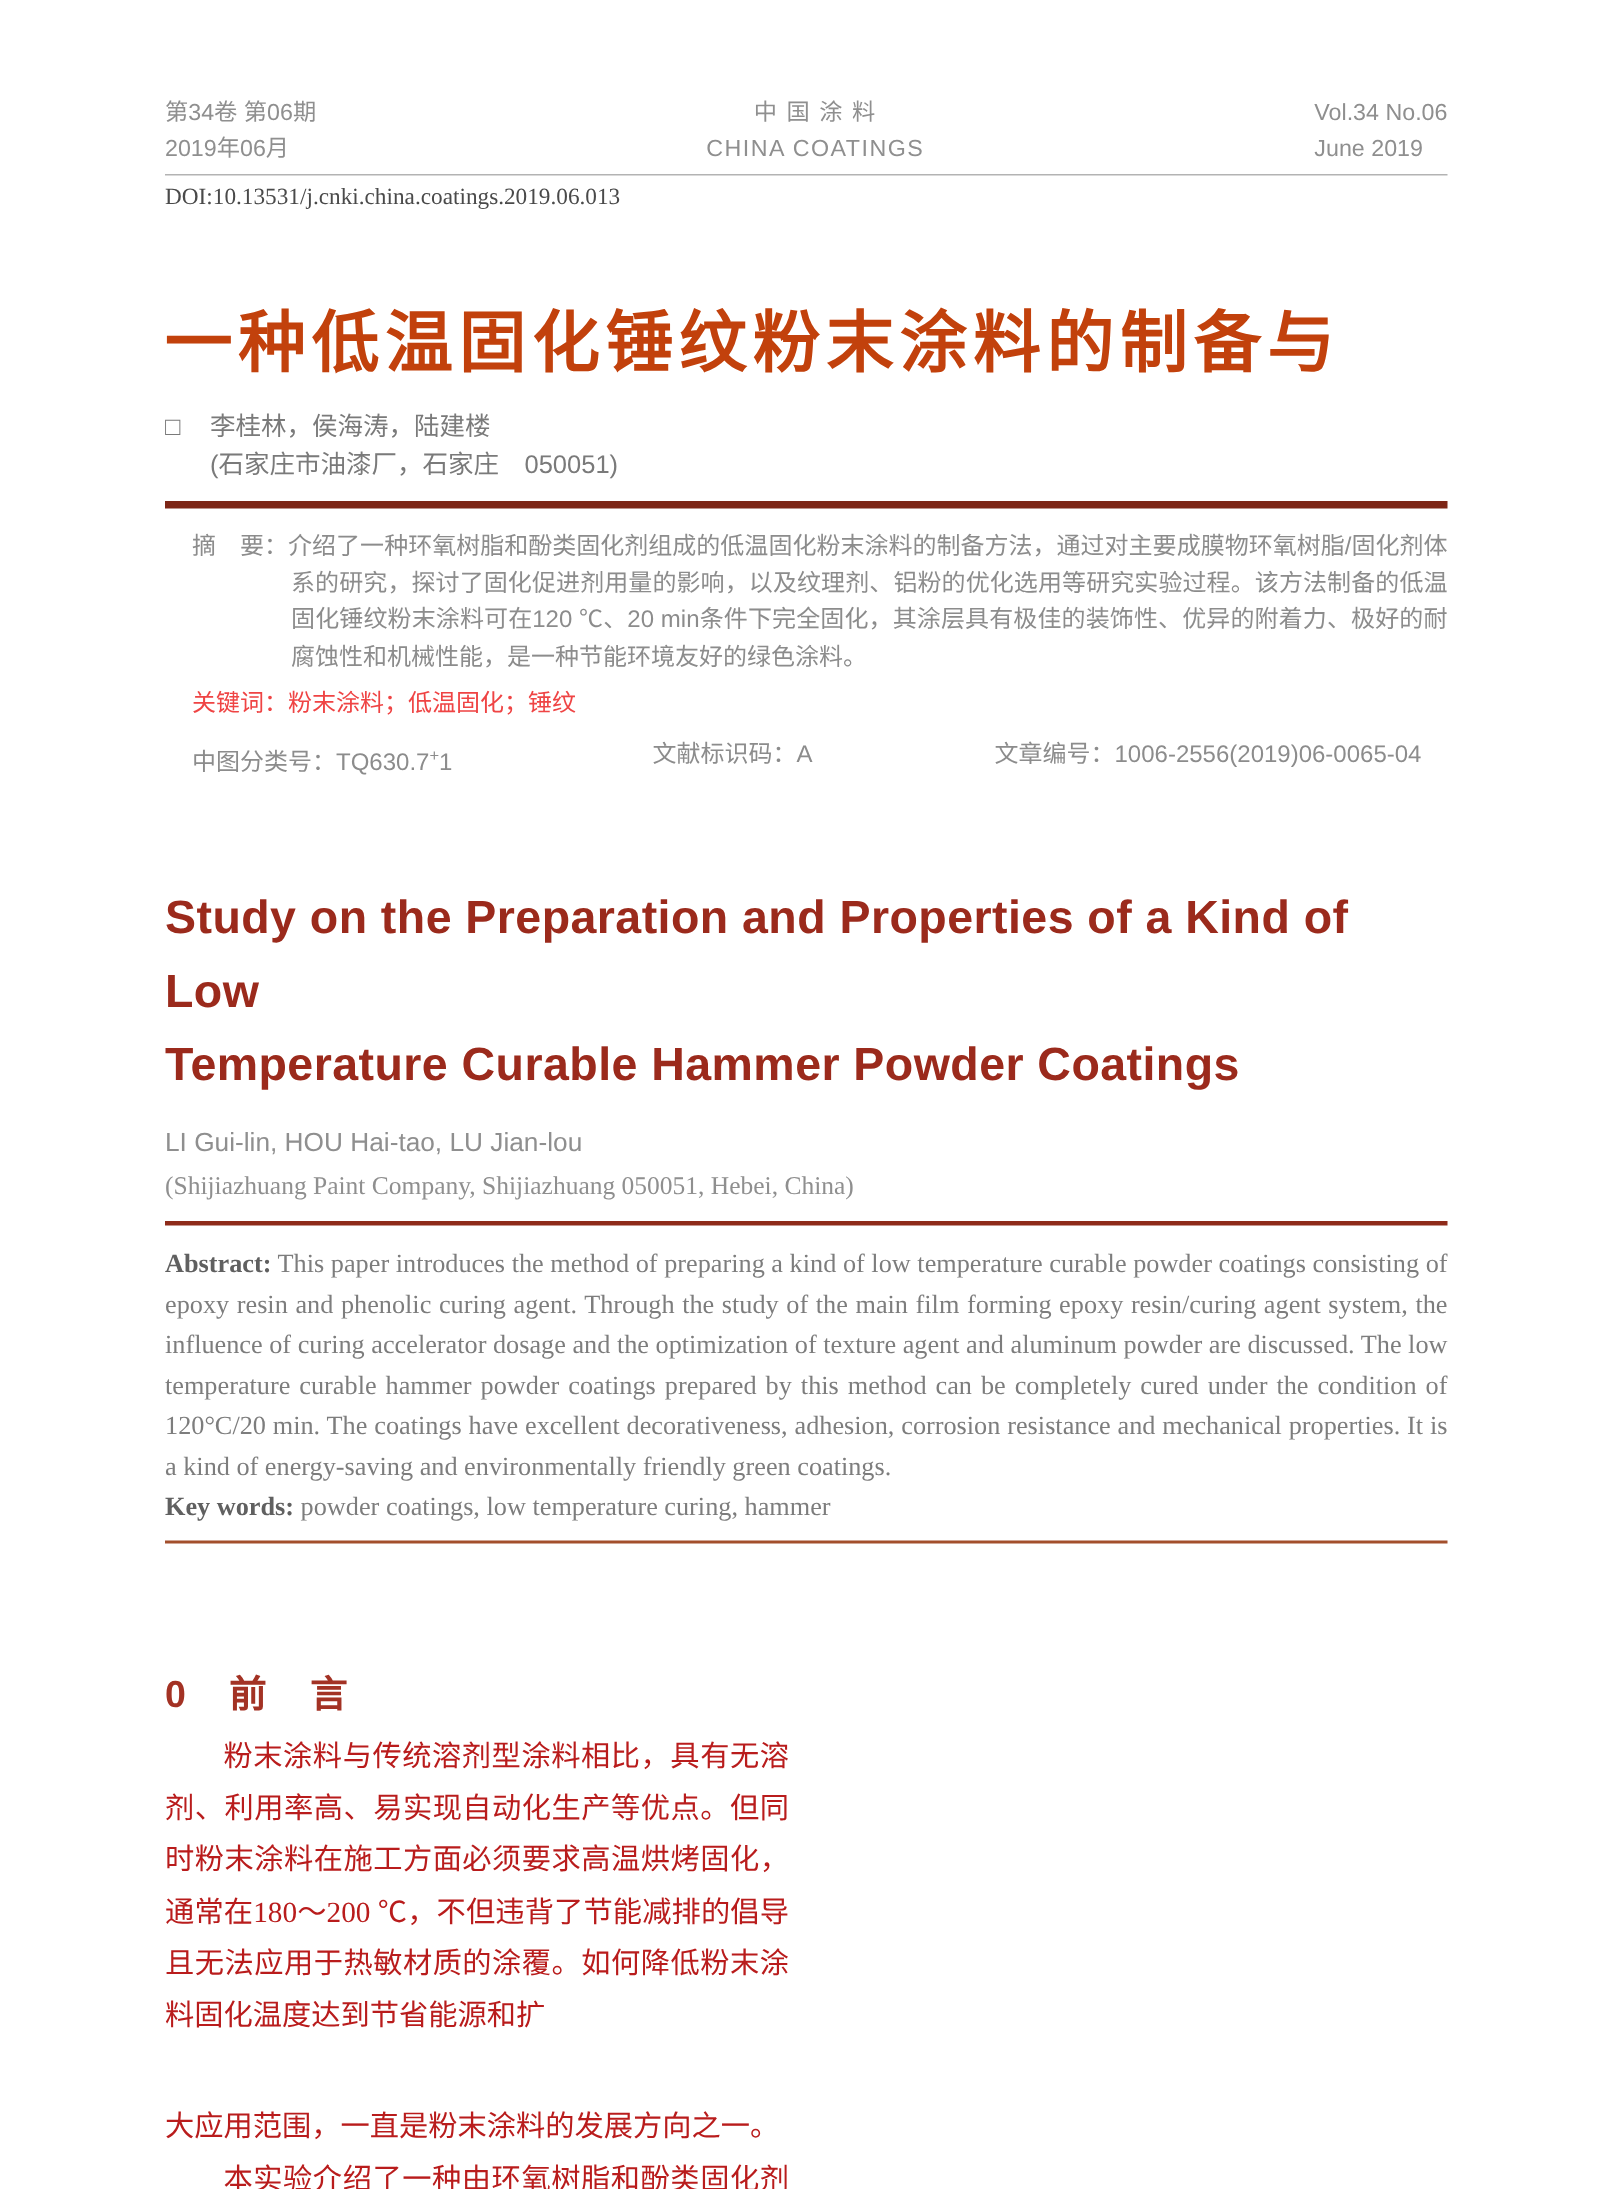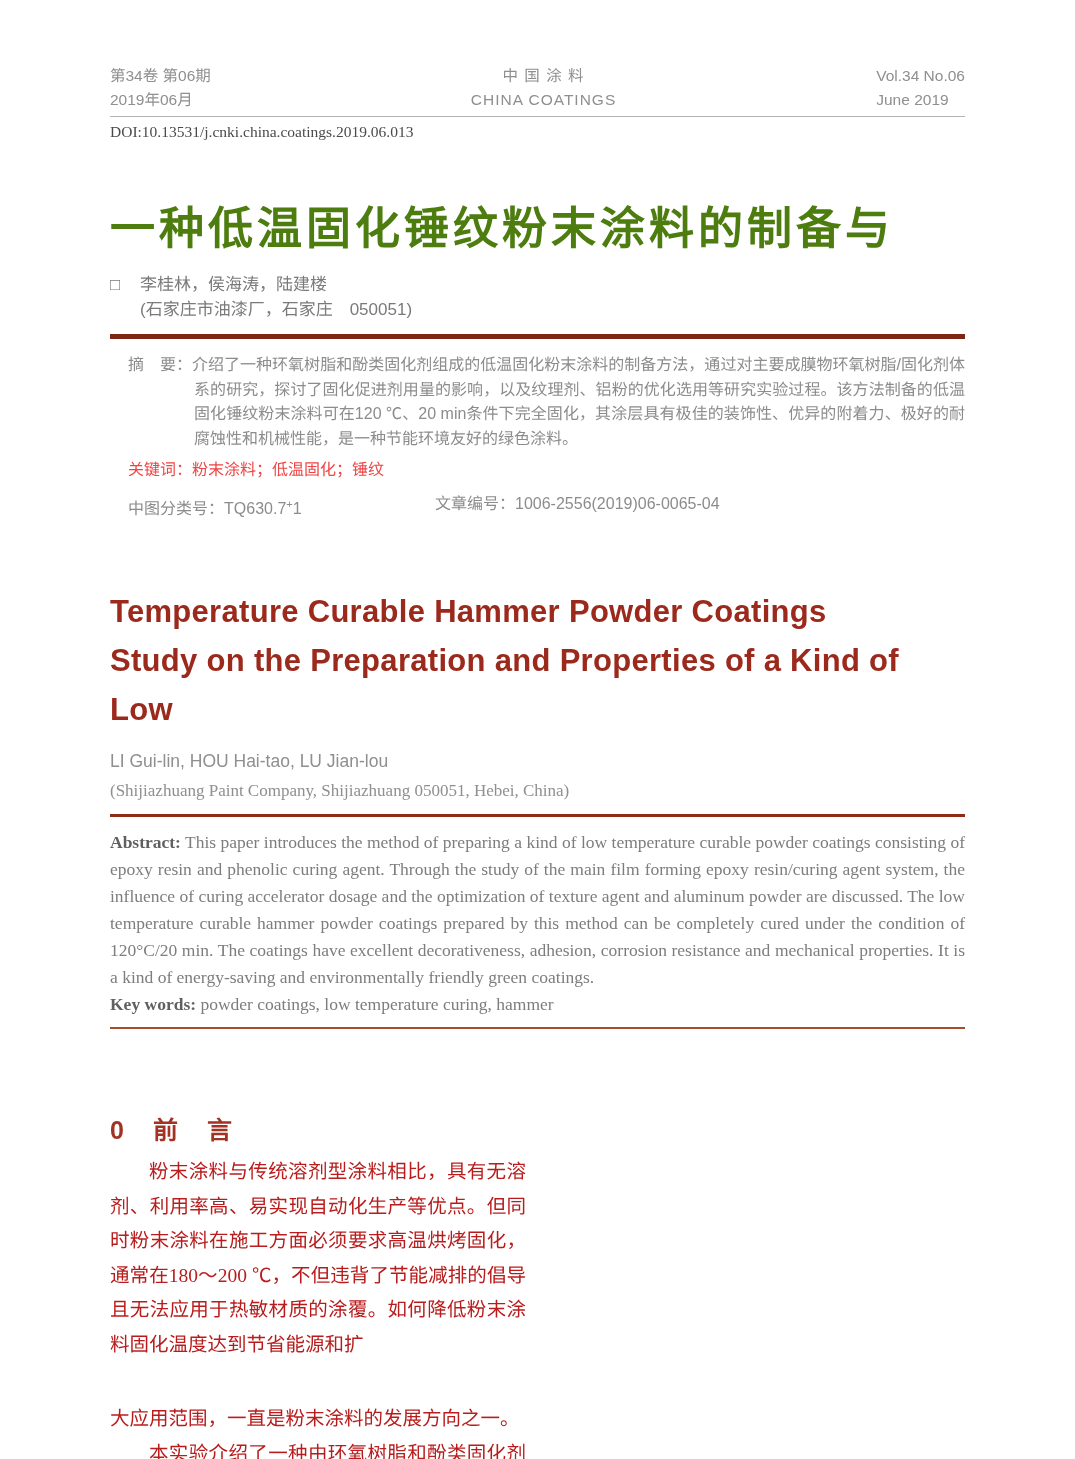--- a/index.html
+++ b/index.html
@@ -16,21 +16,21 @@
   
   .hdr { display:flex; justify-content:space-between; color:#8f8f8f;
          font-size:15.5px; line-height:24px; }
   .hdr-left  { text-align:left; }
   .hdr-center{ text-align:center; letter-spacing:1px; }
   .hdr-right { text-align:left; }
   .hdr-rule { border-top:1px solid #b3b3b3; margin-top:4px; }
   .doi { margin-top:6px; font-family:"Liberation Serif", serif;
          color:#4a4a4a; font-size:15.5px; }
   
-  .title-cn { margin-top:56px; color:#4d7c0f; font-weight:900;
+  .title-cn { margin-top:56px; color:#c2410c; font-weight:900;
               font-size:45px; line-height:63px; letter-spacing:4px; }
   .title-cn span { display:block; }
   .authors-cn { margin-top:12px; color:#7a7a7a; font-size:17px; line-height:25px; }
   .authors-cn .marker { display:inline-block; width:18px; margin-right:12px; }
   .affil-cn { padding-left:30px; color:#7a7a7a; font-size:17px; line-height:25px; }
   .rule-thick { height:5px; background:#7d2616; margin-top:12px; }
   
   .abs-cn { margin-top:14px; margin-left:18px; color:#8c8c8c;
             font-size:16px; line-height:24.5px; text-align:justify;
             padding-left:66px; text-indent:-66px; }
@@ -101,26 +101,27 @@
   <div class="affil-cn">(石家庄市油漆厂，石家庄　050051)</div>
 
   <div class="rule-thick"></div>
 
   <p class="abs-cn"><span class="lbl">摘　要：</span><span>介绍了一种环氧树脂和酚类固化剂组成的低温固化粉末涂料的制备方法，通过对主要成膜物环氧树脂/固化剂体系的研究，探讨了固化促进剂用量的影响，以及纹理剂、铝粉的优化选用等研究实验过程。该方法制备的低温固化锤纹粉末涂料可在120 ℃、20 min条件下完全固化，其涂层具有极佳的装饰性、优异的附着力、极好的耐腐蚀性和机械性能，是一种节能环境友好的绿色涂料。</span></p>
 
   <p class="kw-cn"><span>关键词：</span><span>粉末涂料；低温固化；锤纹</span></p>
 
   <div class="class-row">
     <div class="c1"><span>中图分类号：</span><span>TQ630.7</span><sup>+</sup><span>1</span></div>
+    <div class="c2"><span>文献标识码：</span><span>A</span></div>
     <div class="c3"><span>文章编号：</span><span>1006-2556(2019)06-0065-04</span></div>
   </div>
 
   <h2 class="title-en">
+    <span>Study on the Preparation and Properties of a Kind of Low</span>
     <span>Temperature Curable Hammer Powder Coatings</span>
-    <span>Study on the Preparation and Properties of a Kind of Low</span>
   </h2>
 
   <div class="authors-en">LI Gui-lin, HOU Hai-tao, LU Jian-lou</div>
   <div class="affil-en">(Shijiazhuang Paint Company, Shijiazhuang 050051, Hebei, China)</div>
 
   <div class="rule-en"></div>
 
   <p class="abs-en"><span class="lbl">Abstract:</span><span> This paper introduces the method of preparing a kind of low temperature curable powder coatings consisting of epoxy resin and phenolic curing agent. Through the study of the main film forming epoxy resin/curing agent system, the influence of curing accelerator dosage and the optimization of texture agent and aluminum powder are discussed. The low temperature curable hammer powder coatings prepared by this method can be completely cured under the condition of 120°C/20 min. The coatings have excellent decorativeness, adhesion, corrosion resistance and mechanical properties. It is a kind of energy-saving and environmentally friendly green coatings.</span></p>
   <p class="kw-en"><span class="lbl">Key words:</span><span> powder coatings, low temperature curing, hammer</span></p>
 

